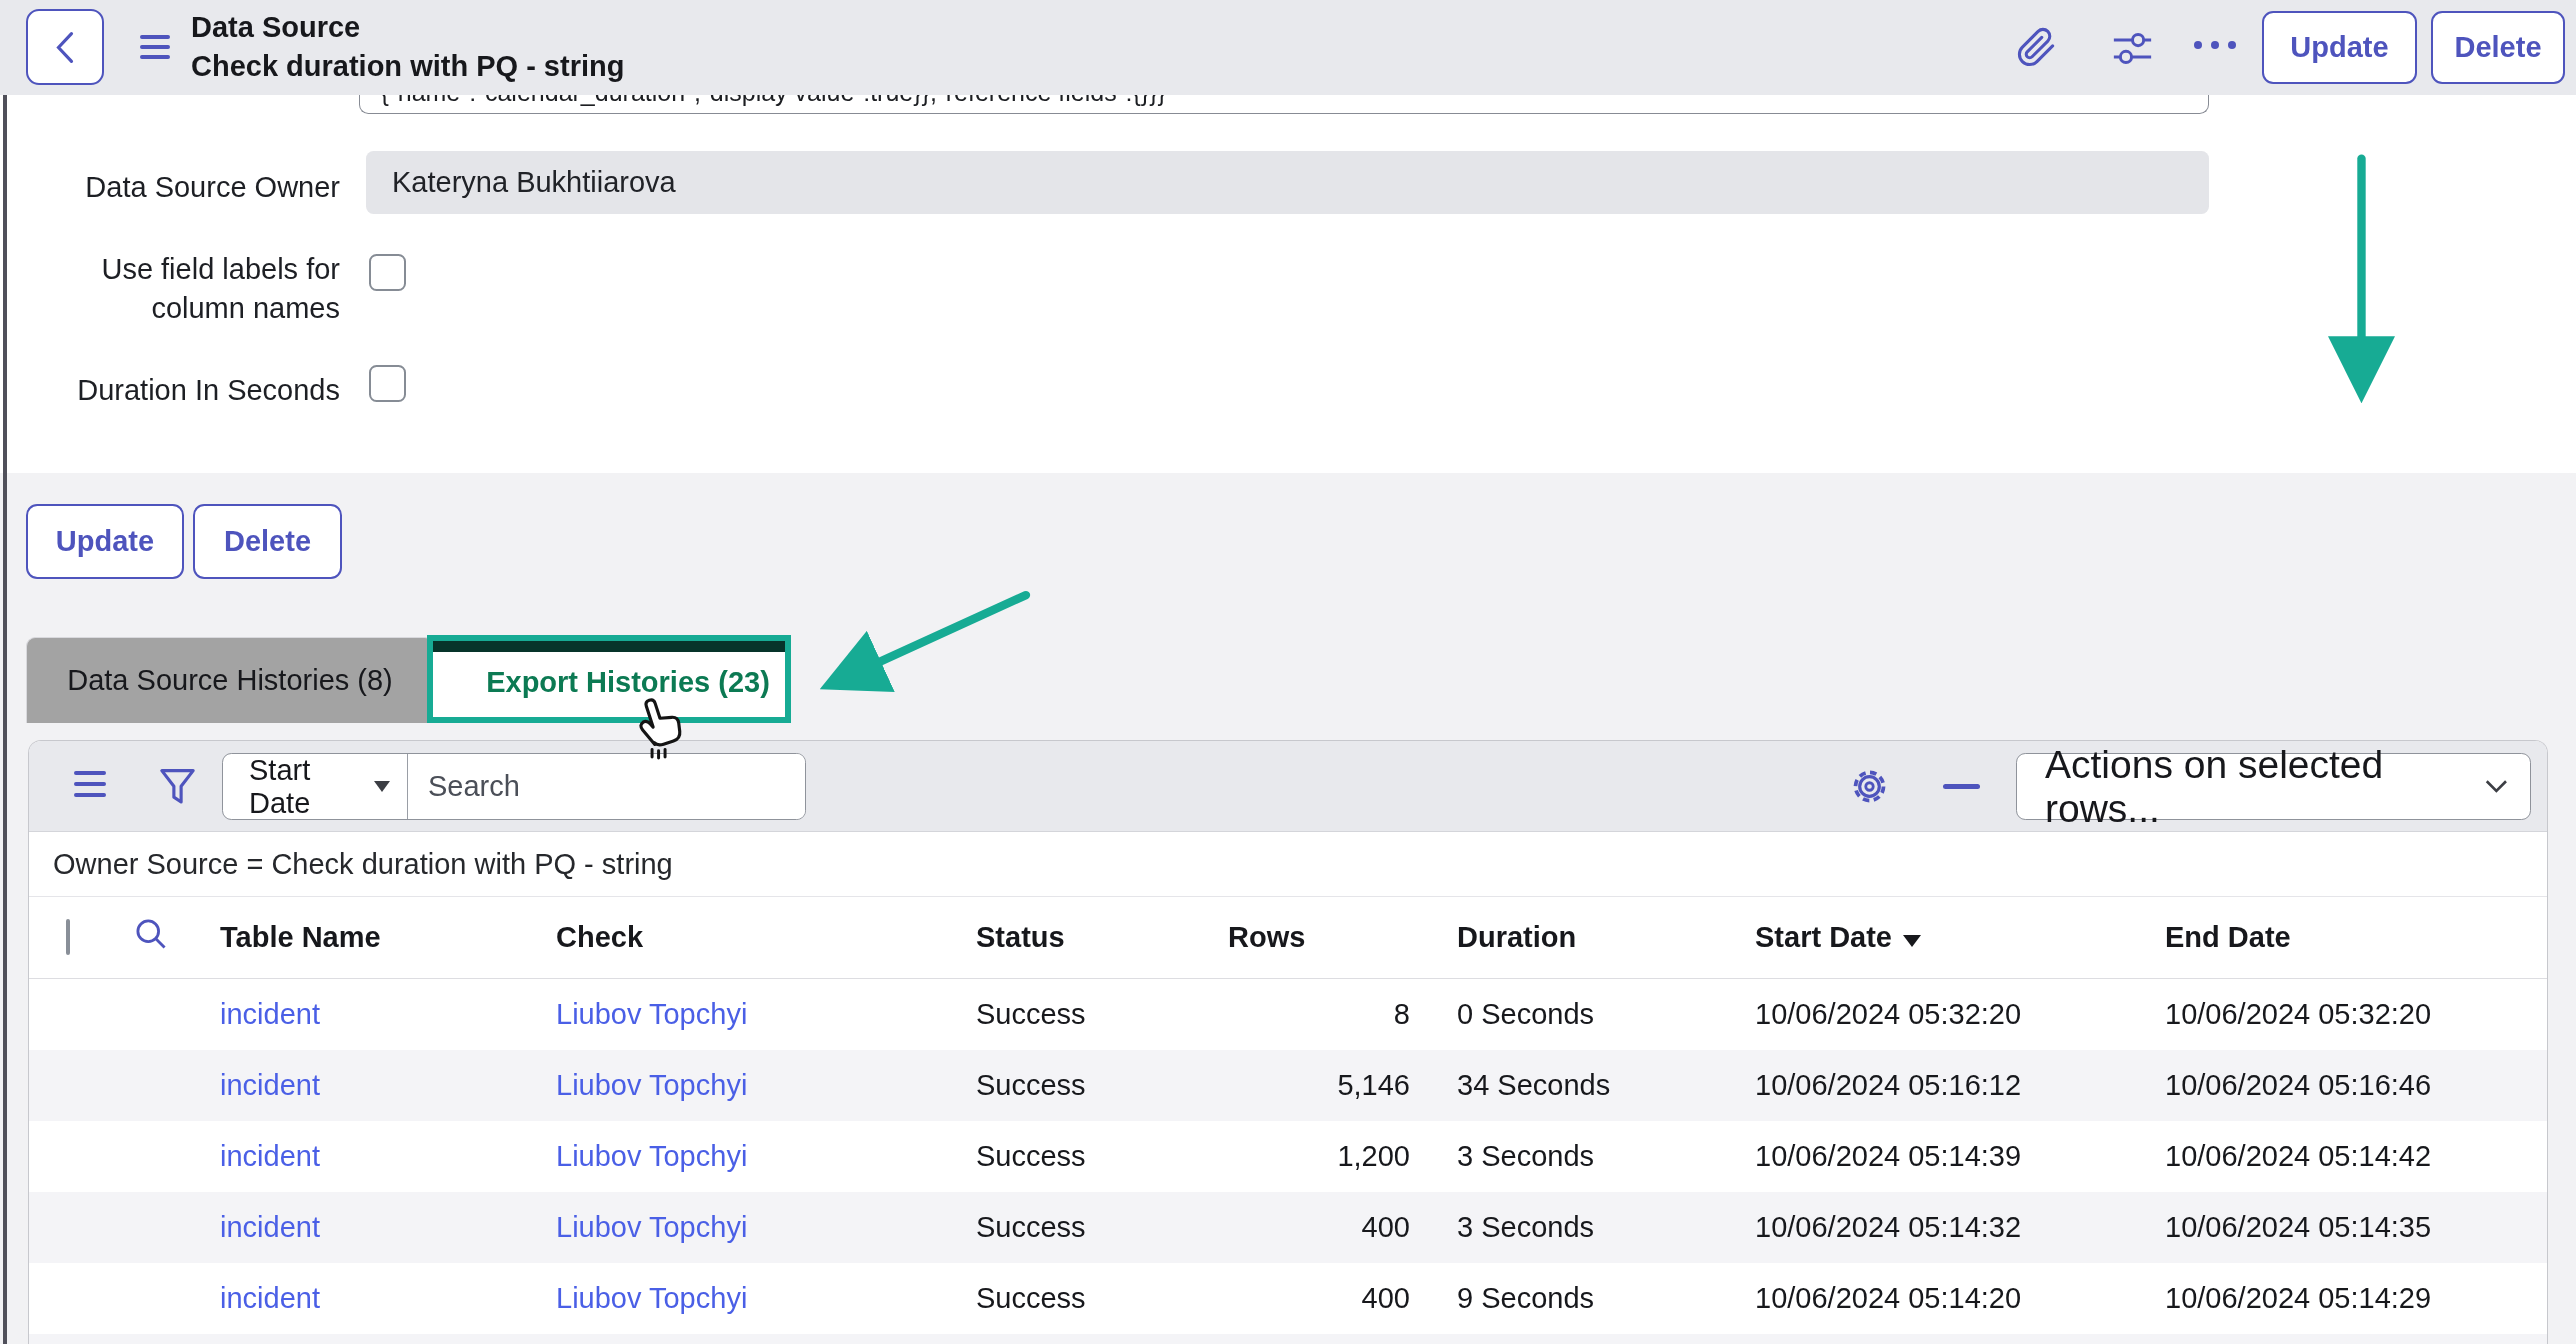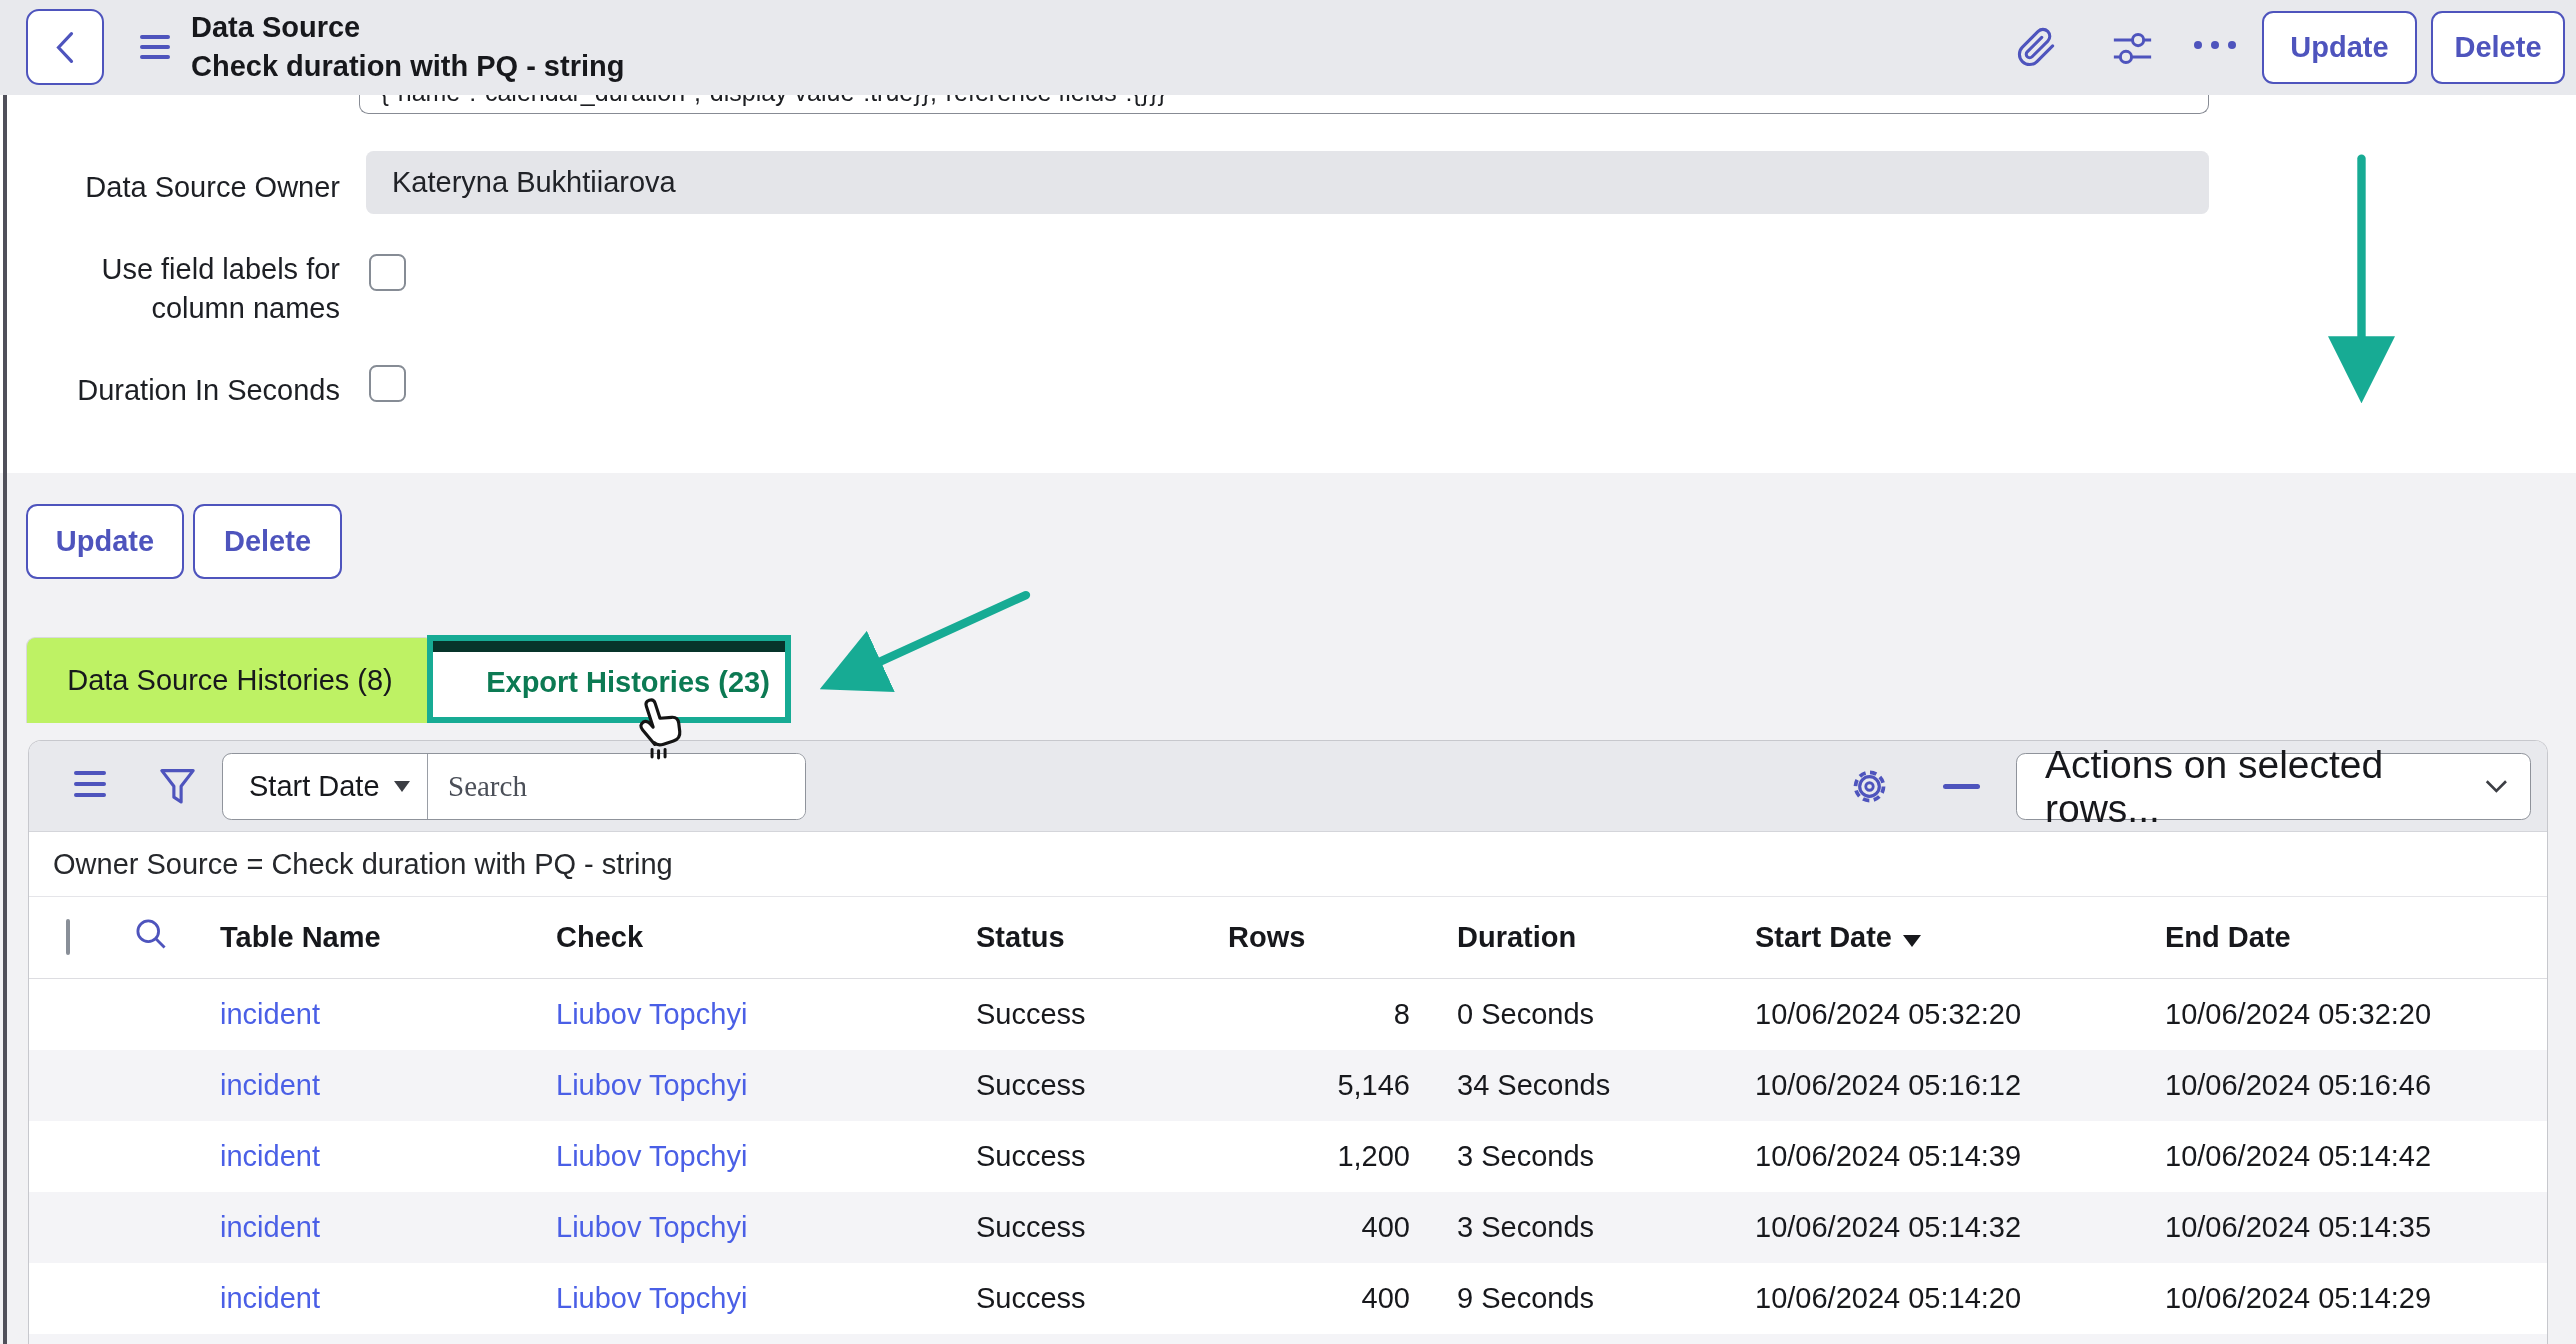--- a/index.html
+++ b/index.html
@@ -39,41 +39,41 @@
   .cb2-label { top:276px; }
   .cbx { position:absolute; left:369px; width:37px; height:37px; background:#fff; border:2.8px solid #868c95; border-radius:7.5px; cursor:pointer; }
   .cb1 { top:159px; } .cb2 { top:270px; }
   
   .lower-section { position:absolute; left:0; top:473px; width:2576px; height:872px; background:#f2f2f4; }
   .btn2 { position:absolute; top:31px; height:75px; background:#fff; border:2.8px solid #4e54bd; border-radius:11.2px;
     color:#4e54bd; font-weight:bold; font-size:29px; display:flex; align-items:center; justify-content:center; cursor:pointer; }
   .btn2-update { left:26px; width:158px; }
   .btn2-delete { left:193px; width:149px; }
   
-  .tab-inactive { position:absolute; left:26px; top:164px; width:408px; height:86px; background:#bef264;
+  .tab-inactive { position:absolute; left:26px; top:164px; width:408px; height:86px; background:#a3a3a3;
     border:0.9px solid #d9d9dd; border-bottom:none; border-radius:9.3px 9.3px 0 0;
     font-size:29px; color:#17181c; text-align:center; line-height:84px; cursor:pointer; }
   .tab-annotation { position:absolute; left:427px; top:162px; width:364px; height:88px;
     border:6.5px solid #17ab94; background:#fff; z-index:3; cursor:pointer; }
   .tab-active-bar { height:11.2px; background:#07342a; }
   .tab-active-label { font-size:29px; font-weight:600; color:#0c7a53; text-align:center; line-height:60px;padding-left:38px; }
   
   .list-card { position:absolute; left:28px; top:267px; width:2520px; height:605px; background:#fff;
     border:1.9px solid #c7c8cd; border-bottom:none; border-radius:13px 13px 0 0; overflow:hidden; }
   .toolbar { position:relative; height:91px; background:#e8e9ed; border-bottom:0.9px solid #d4d5da; }
   .tmenu { position:absolute; left:45px; top:30px; width:32px; }
   .tmenu span { display:block; height:3.7px; background:#4e54bd; border-radius:1.9px; margin-bottom:7.5px; }
   .funnel { position:absolute; left:129px; top:26px; cursor:pointer; }
   .filter-group { position:absolute; left:193px; top:12px; width:584px; height:67px; background:#fff;
     border:1.9px solid #8f939b; border-radius:9.3px; display:flex; align-items:stretch; overflow:hidden; }
   .filter-field { width:236px; border-right:1.9px solid #9a9ea6; display:flex; align-items:center; padding:0 17px 0 26px;
     font-size:29px; color:#17181c; cursor:pointer; }
   .filter-caret { margin-left:auto; width:0; height:0; border-left:8.4px solid transparent; border-right:8.4px solid transparent; border-top:11.2px solid #3c3e44; }
   .search-input { flex:1; border:none; outline:none; font-size:29px; padding-left:20.5px; color:#4d7c0f;
-    font-family:Liberation Serif, serif; background:#fff; }
+    font-family:Liberation Sans, sans-serif; background:#fff; }
   .search-input::placeholder { color:#4b4f58; opacity:1; }
   .gear { position:absolute; left:1819px; top:24px; cursor:pointer; }
   .minus-bar { position:absolute; left:1914px; top:43px; width:37px; height:4.7px; background:#4e54bd; border-radius:2.8px; cursor:pointer; }
   .actions-select { position:absolute; left:1987px; top:12px; width:515px; height:67px; background:#fff;
     border:1.9px solid #8f939b; border-radius:9.3px; display:flex; align-items:center; padding:0 22.4px 0 28px;
     font-size:39px; color:#17181c; cursor:pointer; }
   .actions-select svg { margin-left:auto; }
   .breadcrumb-row { height:65px; background:#fff; border-bottom:0.9px solid #e5e5e9; font-size:29px; color:#26282c;
     line-height:64px; padding-left:24px; }
   

